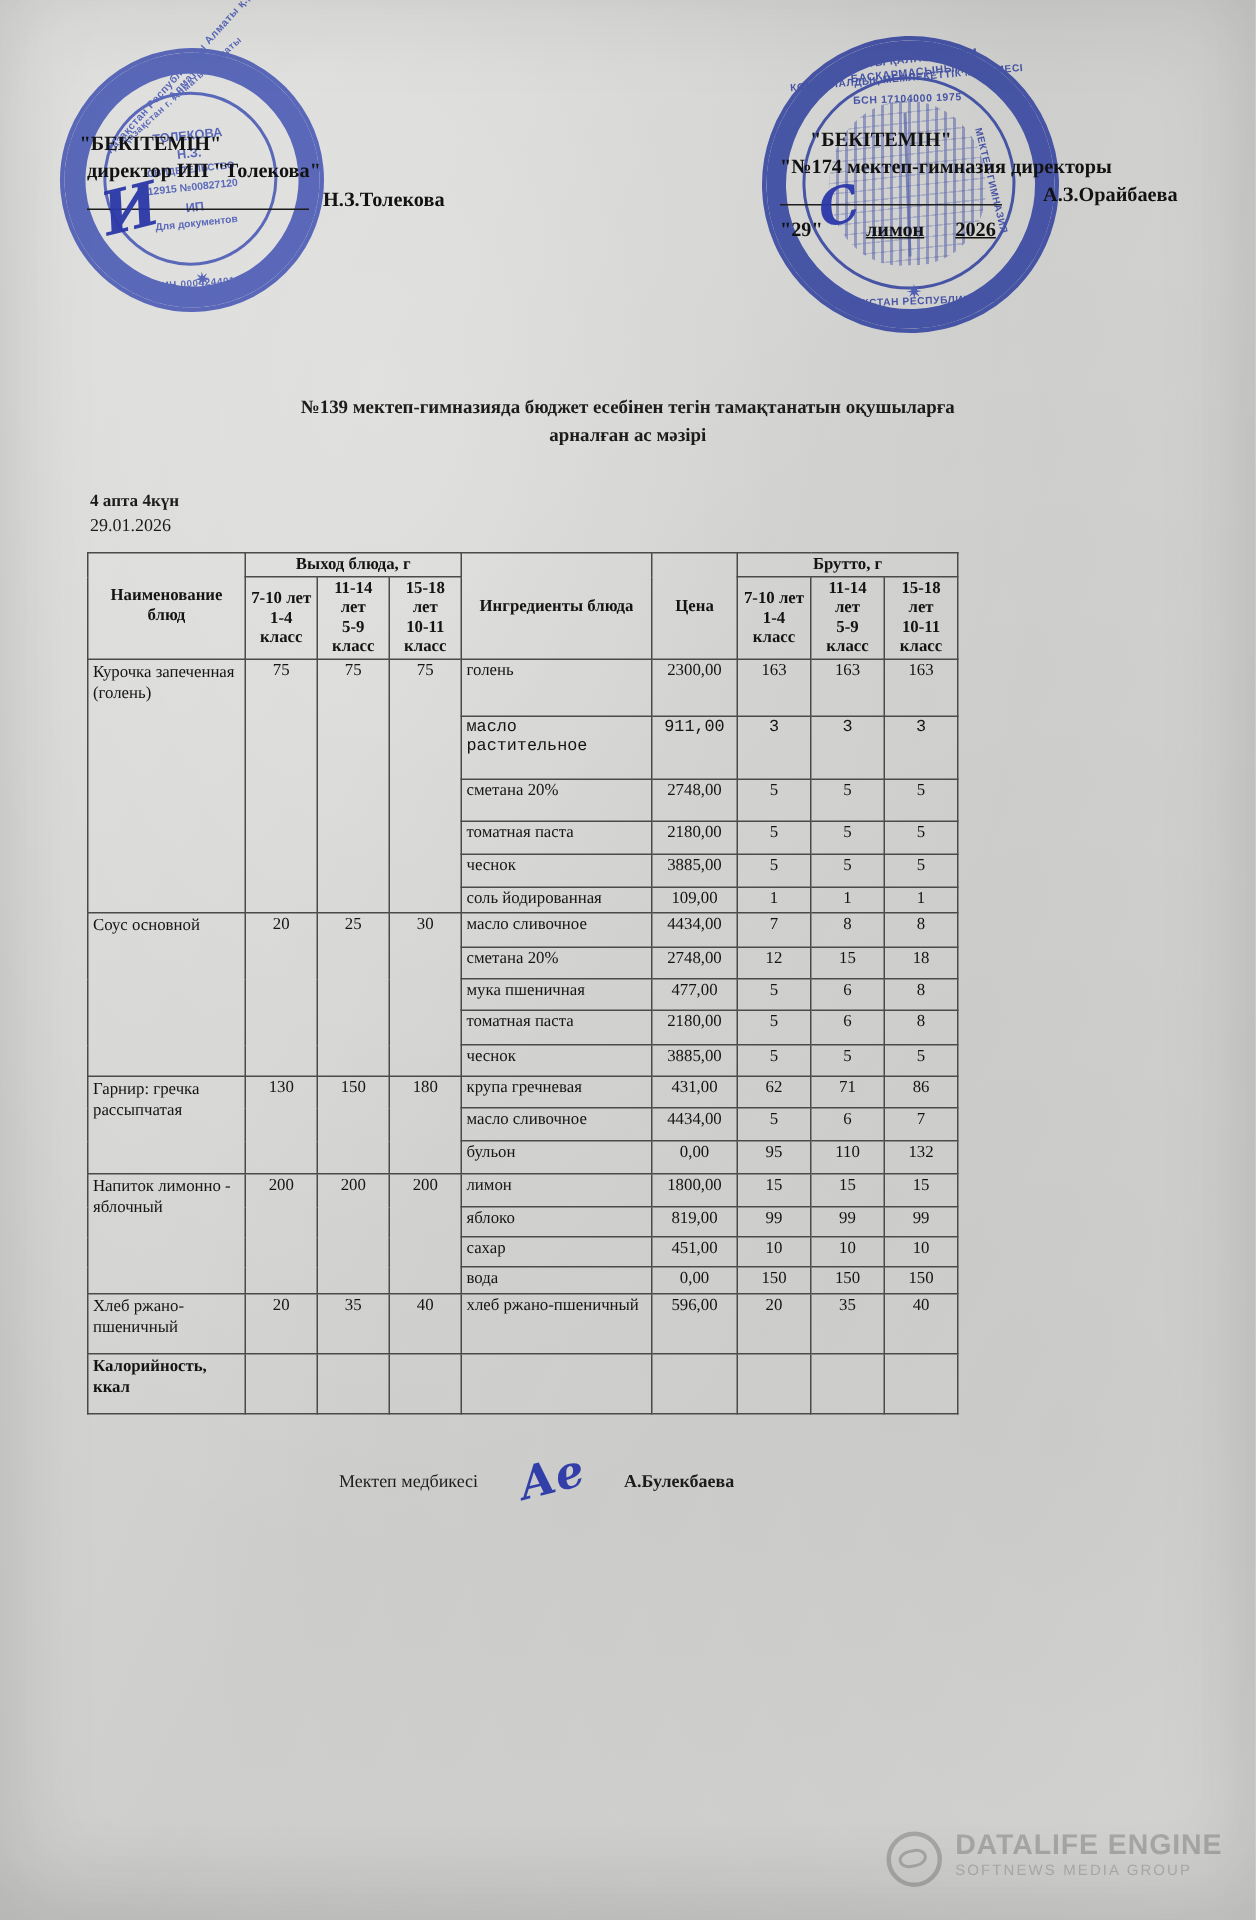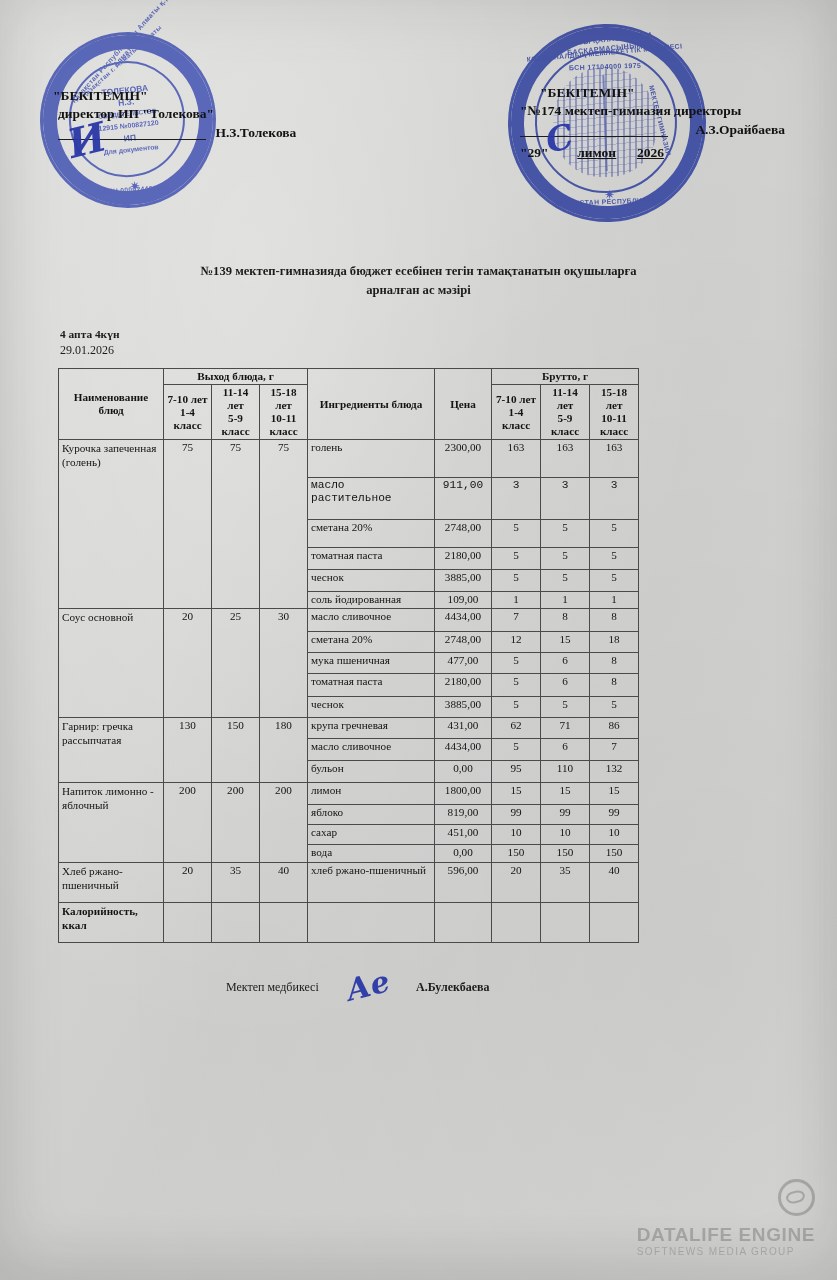--- a/index.html
+++ b/index.html
@@ -147,23 +147,22 @@
   
   .footer-sign{
     position:absolute;left:226px;top:980px;
     font-size:12px;
   }
   .footer-sign .name{position:absolute;left:190px;top:0;white-space:nowrap;font-weight:bold;}
 
   
   .watermark{
     position:absolute;right:22px;bottom:22px;
-    display:flex;align-items:flex-end;gap:9px;
+    display:flex;align-items:flex-start;gap:9px;
     opacity:.30;
-    flex-direction:column;
   }
   .wm-logo{
     width:31px;height:31px;border-radius:50%;
     border:3px solid #4a4a48;position:relative;flex:none;
   }
   .wm-logo:after{
     content:"";position:absolute;left:5px;top:9px;width:15px;height:8px;
     border:2.5px solid #4a4a48;border-radius:50%/60%;
     transform:rotate(-12deg);
   }

